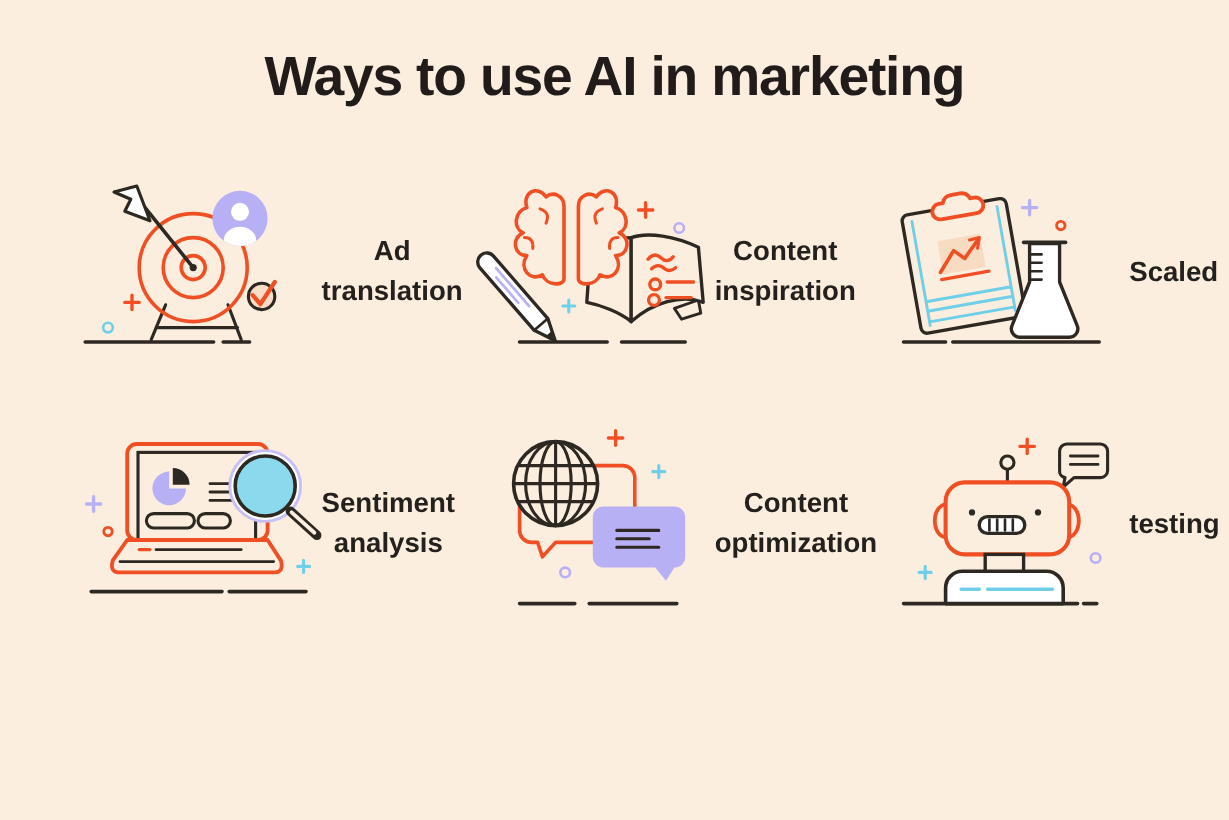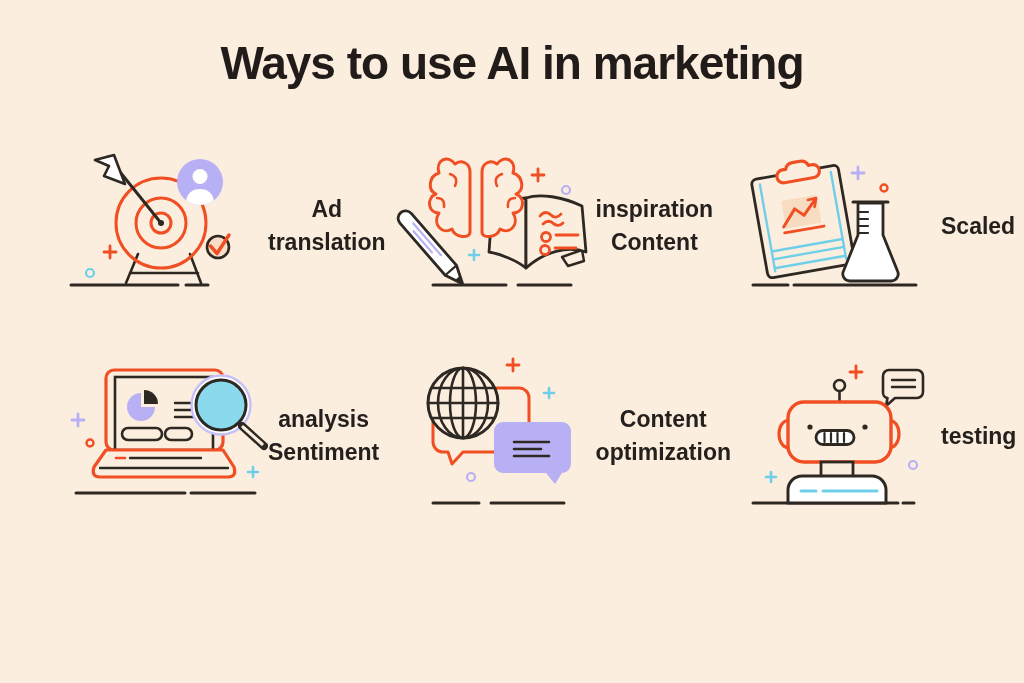--- a/index.html
+++ b/index.html
@@ -102,22 +102,22 @@
             <path class="d" stroke-width="2.2" d="M76 -7.5 L76 7.5"></path>
             <path d="M86 -3.4 L94 0 L86 3.4 Z" fill="#2E2823"></path>
             <path class="p" stroke-width="2.2" d="M16 -2.5 H58 M22 2.5 H50"></path>
           </g>
           <path class="o" stroke-width="2.8" d="M146 35 H158 M152 29 V41"></path>
           <circle class="p" stroke-width="2.2" cx="180" cy="50" r="4"></circle>
           <path class="c" stroke-width="2.6" d="M83 115 H93 M88 110 V120"></path>
         </svg>
       </div>
       <div class="label">
+        <span style="display:block">Content</span>
         <span style="display:block">inspiration</span>
-        <span style="display:block">Content</span>
       </div>
     </div>
 
     <div class="cell">
       <div class="icon-wrap">
         <svg width="210" height="170" viewBox="0 0 210 170">
           <path class="d" stroke-width="3" d="M22 145 H57 M63 145 H185"></path>
           <g transform="translate(20 40) rotate(-10)">
             <rect x="0" y="0" width="88" height="100" rx="5" fill="#FCEEDE" stroke="#2E2823" stroke-width="2.8"></rect>
             <path class="c" stroke-width="2.4" d="M8 6 V94 M80 6 V94 M8 74 H80 M8 82 H80 M8 91 H80"></path>
@@ -157,22 +157,22 @@
           <circle cx="163" cy="55" r="29.5" fill="none" stroke="#C6C0F8" stroke-width="2.4"></circle>
           <circle cx="163" cy="55" r="25" fill="#8AD9EC" stroke="#2E2823" stroke-width="3"></circle>
           <path d="M184 76 L206 96" stroke="#2E2823" stroke-width="8" stroke-linecap="round"></path>
           <path d="M185 77 L204 94" stroke="#FCEEDE" stroke-width="3.2" stroke-linecap="round"></path>
           <path class="p" stroke-width="2.8" d="M14 70 H26 M20 64 V76"></path>
           <circle class="o" stroke-width="2.4" cx="32" cy="93" r="3.5"></circle>
           <path class="c" stroke-width="2.6" d="M190 122 H200 M195 117 V127"></path>
         </svg>
       </div>
       <div class="label">
+        <span style="display:block">Sentiment</span>
         <span style="display:block">analysis</span>
-        <span style="display:block">Sentiment</span>
       </div>
     </div>
 
     <div class="cell">
       <div class="icon-wrap">
         <svg width="210" height="170" viewBox="0 0 210 170">
           <path class="d" stroke-width="3" d="M47 153 H93 M105 153 H178"></path>
           <path class="o" stroke-width="3" d="M62 102 H57 A10 10 0 0 1 47 92 V48 A10 10 0 0 1 57 38 H133 A10 10 0 0 1 143 48 V92 A10 10 0 0 1 133 102 H77 L66 114 Z"></path>
           <circle cx="77" cy="53" r="35" fill="#FCEEDE" stroke="#2E2823" stroke-width="3"></circle>
           <path class="d" stroke-width="2.6" d="M77 18 V88"></path>

